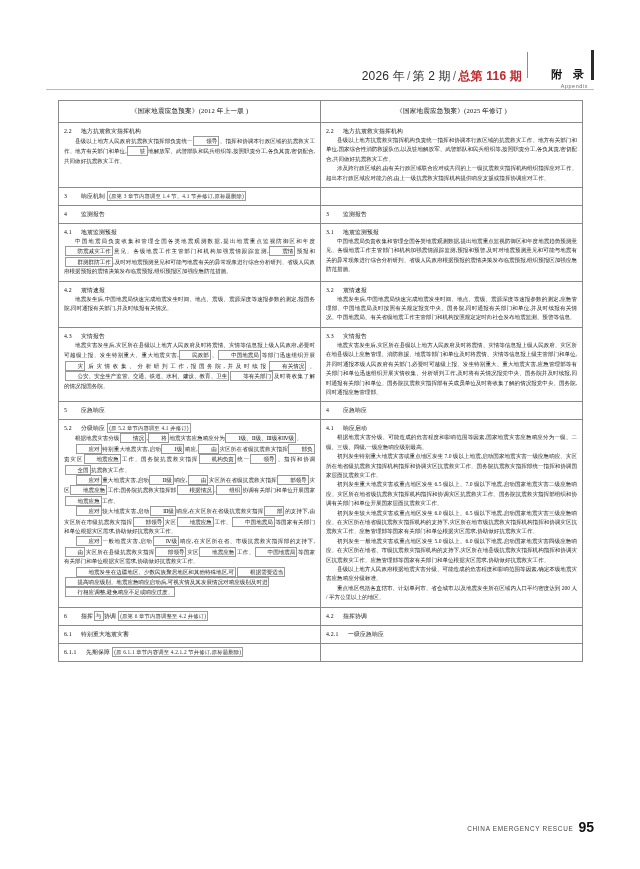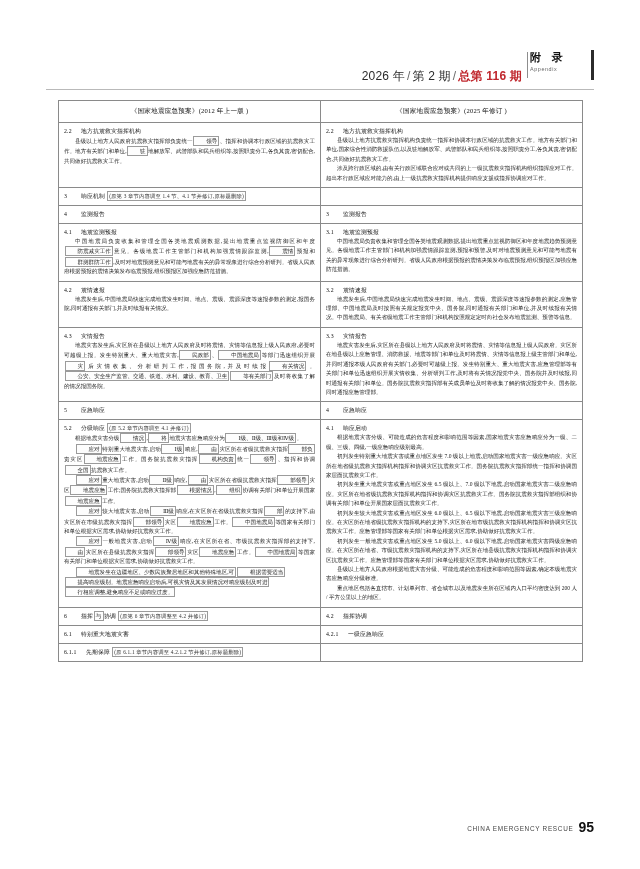--- a/index.html
+++ b/index.html
@@ -18,21 +18,21 @@
     position:absolute;left:46px;right:46px;top:45px;height:1px;background:#b9b9b9;
   }
   .runhead .issue{
     position:absolute;right:118px;top:24px;
     font-size:12px;letter-spacing:.2px;white-space:nowrap;color:#2a2a2a;
     font-family:"Liberation Sans","DejaVu Sans",sans-serif;
   }
   .runhead .issue .red{color:#c0272d;font-weight:bold;}
   .runhead .issue .sep{color:#6a6a6a;padding:0 2px;}
   .runhead .appx{
-    position:absolute;right:52px;top:7px;width:58px;text-align:left;
+    position:absolute;right:52px;top:24px;width:58px;text-align:right;
   }
   .runhead .appx .cn{
     font-size:11px;font-weight:bold;letter-spacing:4px;color:#111;
     font-family:"Liberation Serif","DejaVu Serif",serif;line-height:13px;
   }
   .runhead .appx .en{
     font-size:5.4px;letter-spacing:.6px;color:#666;margin-top:2px;
     font-family:"Liberation Sans","DejaVu Sans",sans-serif;
   }
   .runhead .vbar{

